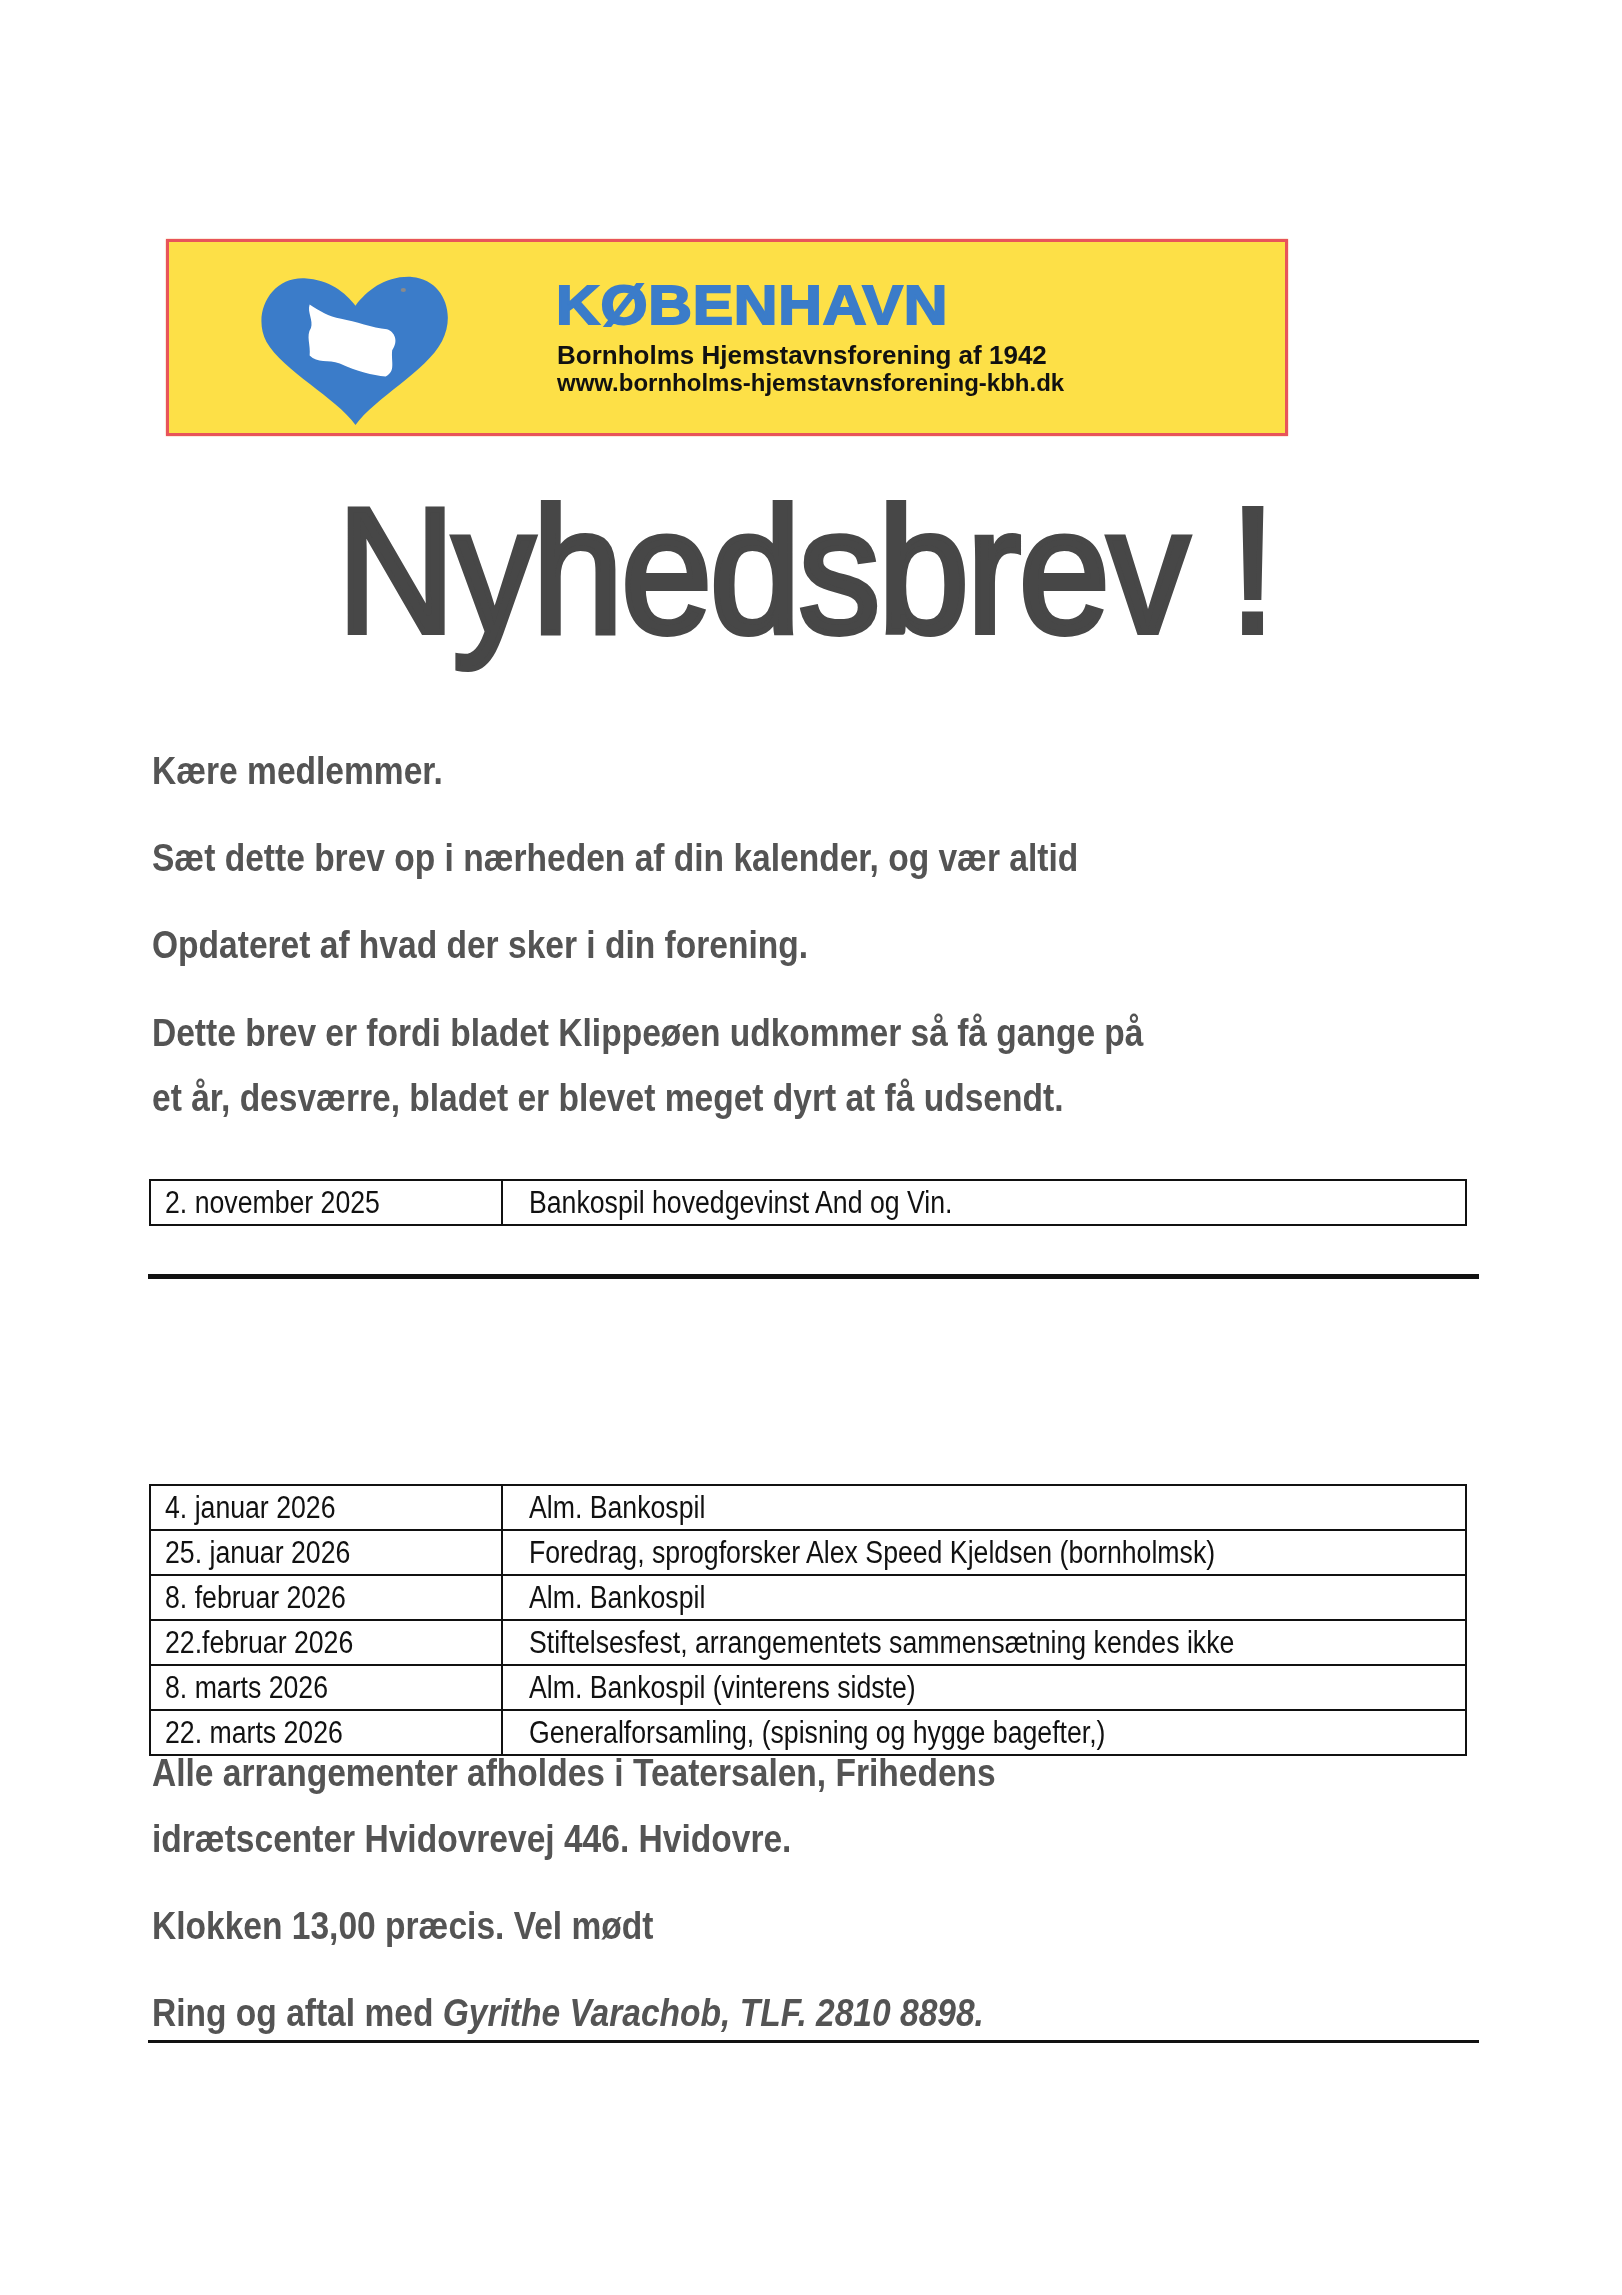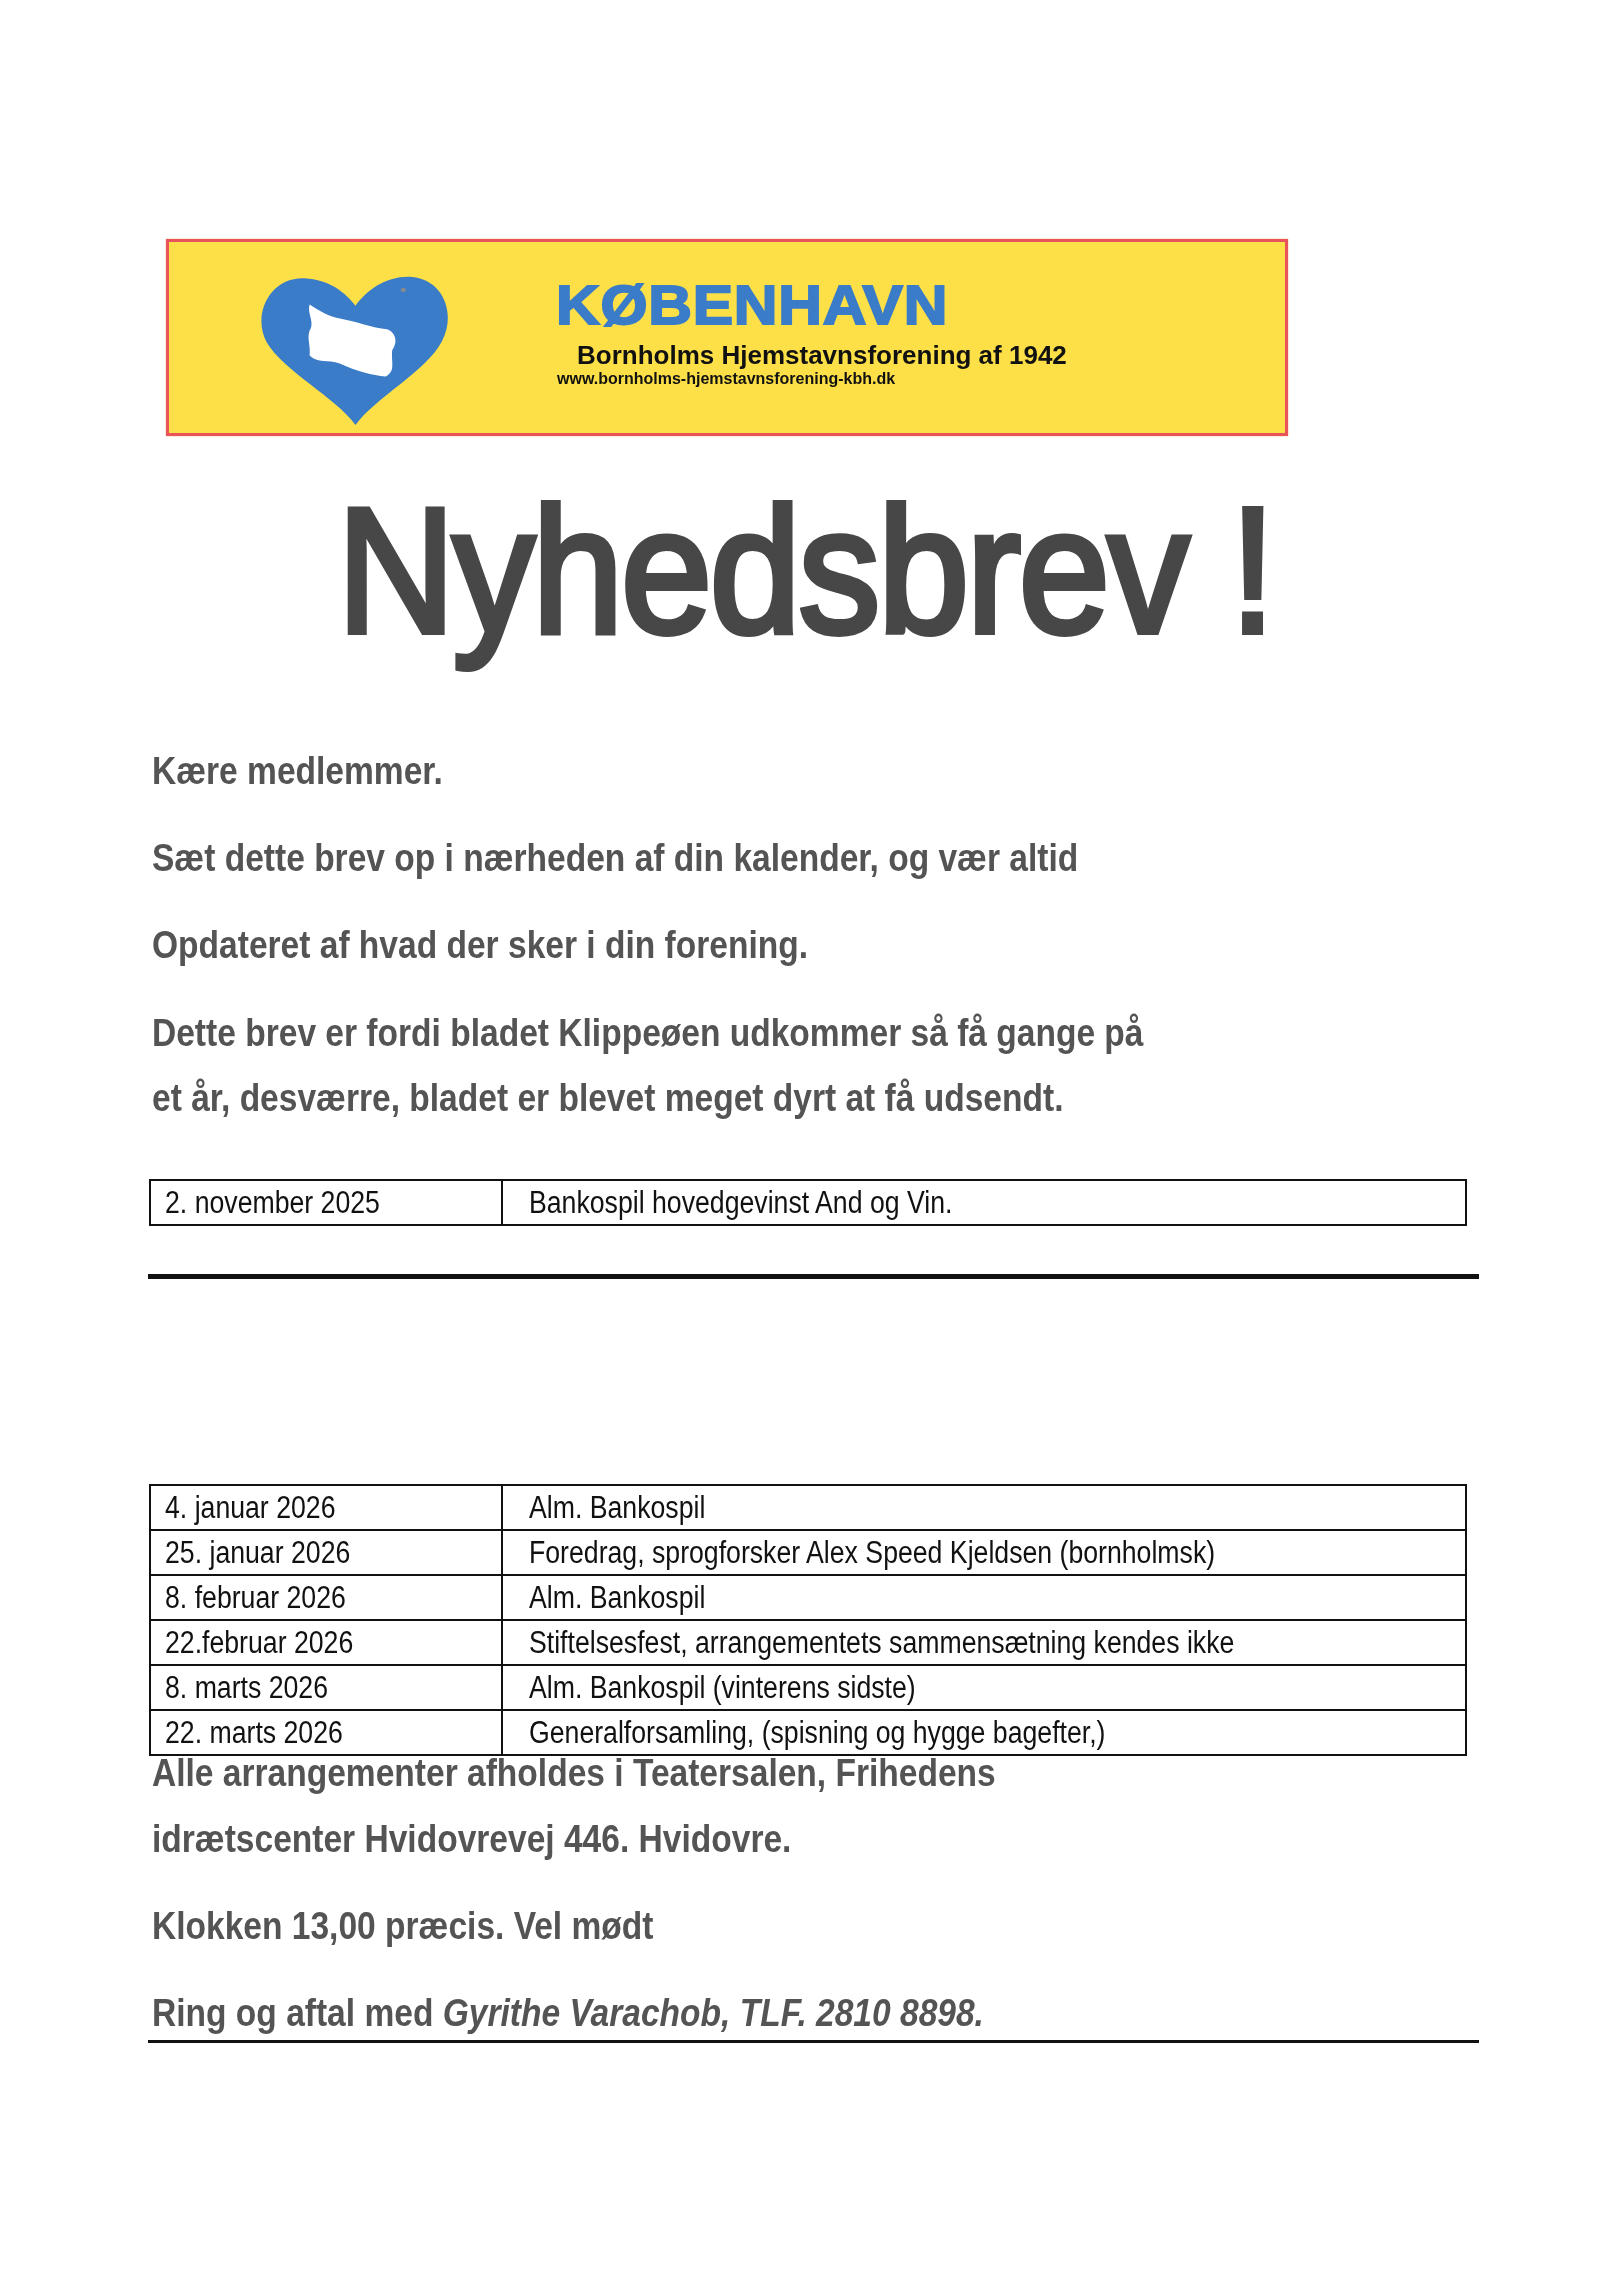--- a/index.html
+++ b/index.html
@@ -6,23 +6,23 @@
   body { width: 1622px; height: 2295px; position: relative; overflow: hidden;
          font-family: "Liberation Sans", sans-serif; }
 
   
   .logo-box { position: absolute; left: 166px; top: 239px; width: 1116px; height: 191px;
               border: 3.3px solid #e8545a; box-shadow: 0 0 1.3px #f2a060; background: #fde047; }
   .heart { position: absolute; left: 88px; top: 31px; width: 197px; height: 154px; }
   .logo-city { position: absolute; left: 387px; top: 35px; font-family: "Liberation Sans", sans-serif;
                font-weight: 900; font-size: 56px; line-height: 1; color: #3b7cc9; letter-spacing: 0.7px;
                -webkit-text-stroke: 2px #3b7cc9; transform: scaleX(1.08); transform-origin: left top; }
-  .logo-org { position: absolute; left: 408px; top: 100px; font-weight: 700; font-size: 26px;
+  .logo-org { position: absolute; left: 388px; top: 100px; font-weight: 700; font-size: 26px;
               line-height: 1; color: #111; }
-  .logo-url { position: absolute; left: 388px; top: 129px; font-weight: 700; font-size: 16px;
+  .logo-url { position: absolute; left: 388px; top: 129px; font-weight: 700; font-size: 24px;
               line-height: 1; color: #111; }
 
   
   .title { position: absolute; left: 337px; top: 482px; font-family: "Liberation Sans", sans-serif;
            font-size: 178px; line-height: 1; color: #474747; font-weight: 400;
            -webkit-text-stroke: 5.9px #474747; letter-spacing: -2.6px;
            transform: scaleX(0.92); transform-origin: left top; white-space: nowrap; }
 
   
   .para { position: absolute; left: 152px; font-weight: 700; font-size: 39px; line-height: 1;

